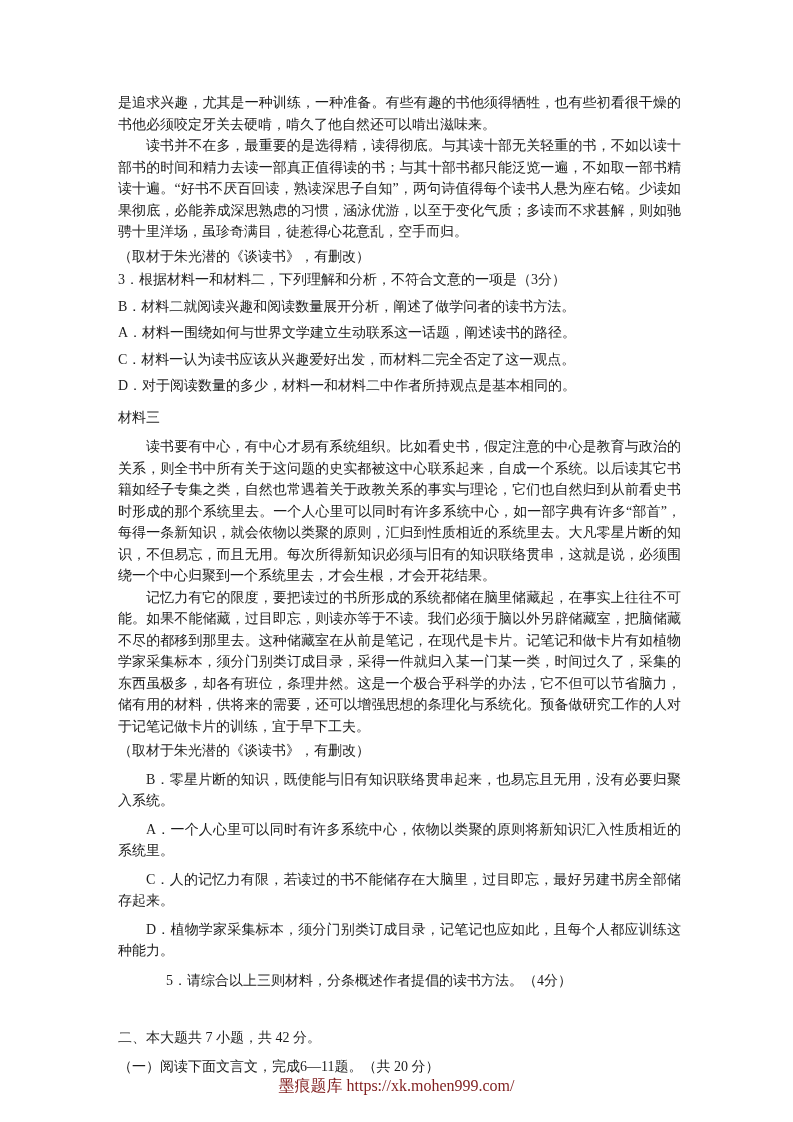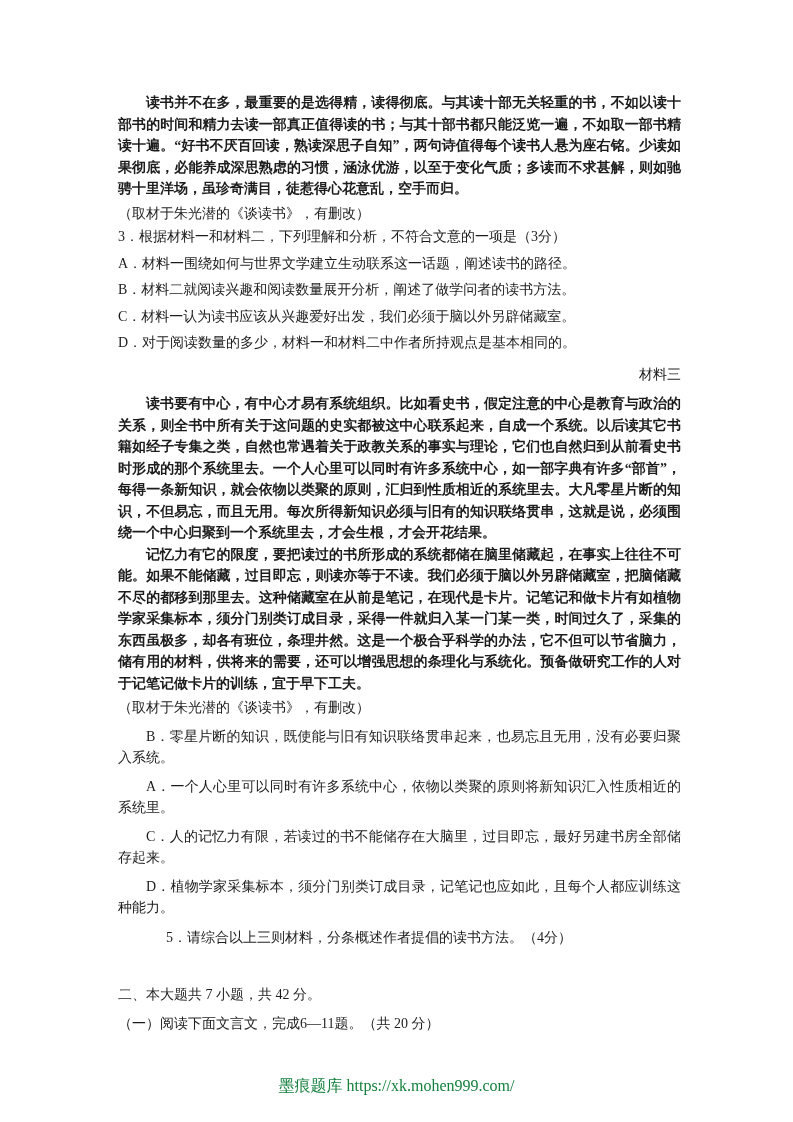--- a/index.html
+++ b/index.html
@@ -12,54 +12,55 @@
     margin: 0 auto;
     background: #ffffff;
     overflow: hidden;
     font-family: "Liberation Serif", "DejaVu Serif", serif;
     font-size: 14px;
     line-height: 21.5px;
     color: #1c1c1c;
     padding: 92px 112px 0 118px;
   }
   .para { text-align: justify; }
-  .indent { text-indent: 2em; font-weight: bold; }
+  .indent { text-indent: 2em; }
   .right-align { text-align: left; margin: 3px 0 2px; }
-  .center { text-align: right; }
+  .center { text-align: left; }
   .stem { text-align: justify; }
   .opt { margin: 5px 0; text-align: justify; }
   .opt-indent { text-indent: 2em; margin: 7px 0; text-align: justify; }
   .mat-title { margin: 10px 0 8px; }
   .q5 { margin-top: 8px; margin-left: 48px; }
   .section-head { margin-top: 36px; }
   .section-sub { margin-top: 7px; font-family: Liberation Serif, serif; }
   .footer {
     position: absolute;
     left: 0; right: 0; bottom: 26px;
     text-align: center;
     font-size: 16px;
     color: #1c1c1c;
   }
-  .footer a { color: #15803d; text-decoration: none; cursor: pointer; }
+  .footer a { color: #7f1d1d; text-decoration: none; cursor: pointer; }
 </style>
 </head>
 <body>
 
 <div class="page">
 
+  <p class="para">是追求兴趣，尤其是一种训练，一种准备。有些有趣的书他须得牺牲，也有些初看很干燥的书他必须咬定牙关去硬啃，啃久了他自然还可以啃出滋味来。</p>
 
   <p class="para indent">读书并不在多，最重要的是选得精，读得彻底。与其读十部无关轻重的书，不如以读十部书的时间和精力去读一部真正值得读的书；与其十部书都只能泛览一遍，不如取一部书精读十遍。“好书不厌百回读，熟读深思子自知”，两句诗值得每个读书人悬为座右铭。少读如果彻底，必能养成深思熟虑的习惯，涵泳优游，以至于变化气质；多读而不求甚解，则如驰骋十里洋场，虽珍奇满目，徒惹得心花意乱，空手而归。</p>
 
   <div class="right-align">（取材于朱光潜的《谈读书》，有删改）</div>
 
   <p class="stem">3．根据材料一和材料二，下列理解和分析，不符合文意的一项是（3分）</p>
 
+  <p class="opt">B．材料二就阅读兴趣和阅读数量展开分析，阐述了做学问者的读书方法。</p>
   <p class="opt">A．材料一围绕如何与世界文学建立生动联系这一话题，阐述读书的路径。</p>
-  <p class="opt">B．材料二就阅读兴趣和阅读数量展开分析，阐述了做学问者的读书方法。</p>
-  <p class="opt">C．材料一认为读书应该从兴趣爱好出发，我们必须于脑以外另辟储藏室。</p>
+  <p class="opt">C．材料一认为读书应该从兴趣爱好出发，而材料二完全否定了这一观点。</p>
   <p class="opt">D．对于阅读数量的多少，材料一和材料二中作者所持观点是基本相同的。</p>
 
   <div class="center mat-title">材料三</div>
 
   <p class="para indent">读书要有中心，有中心才易有系统组织。比如看史书，假定注意的中心是教育与政治的关系，则全书中所有关于这问题的史实都被这中心联系起来，自成一个系统。以后读其它书籍如经子专集之类，自然也常遇着关于政教关系的事实与理论，它们也自然归到从前看史书时形成的那个系统里去。一个人心里可以同时有许多系统中心，如一部字典有许多“部首”，每得一条新知识，就会依物以类聚的原则，汇归到性质相近的系统里去。大凡零星片断的知识，不但易忘，而且无用。每次所得新知识必须与旧有的知识联络贯串，这就是说，必须围绕一个中心归聚到一个系统里去，才会生根，才会开花结果。</p>
 
   <p class="para indent">记忆力有它的限度，要把读过的书所形成的系统都储在脑里储藏起，在事实上往往不可能。如果不能储藏，过目即忘，则读亦等于不读。我们必须于脑以外另辟储藏室，把脑储藏不尽的都移到那里去。这种储藏室在从前是笔记，在现代是卡片。记笔记和做卡片有如植物学家采集标本，须分门别类订成目录，采得一件就归入某一门某一类，时间过久了，采集的东西虽极多，却各有班位，条理井然。这是一个极合乎科学的办法，它不但可以节省脑力，储有用的材料，供将来的需要，还可以增强思想的条理化与系统化。预备做研究工作的人对于记笔记做卡片的训练，宜于早下工夫。</p>
 
   <div class="right-align">（取材于朱光潜的《谈读书》，有删改）</div>
 

